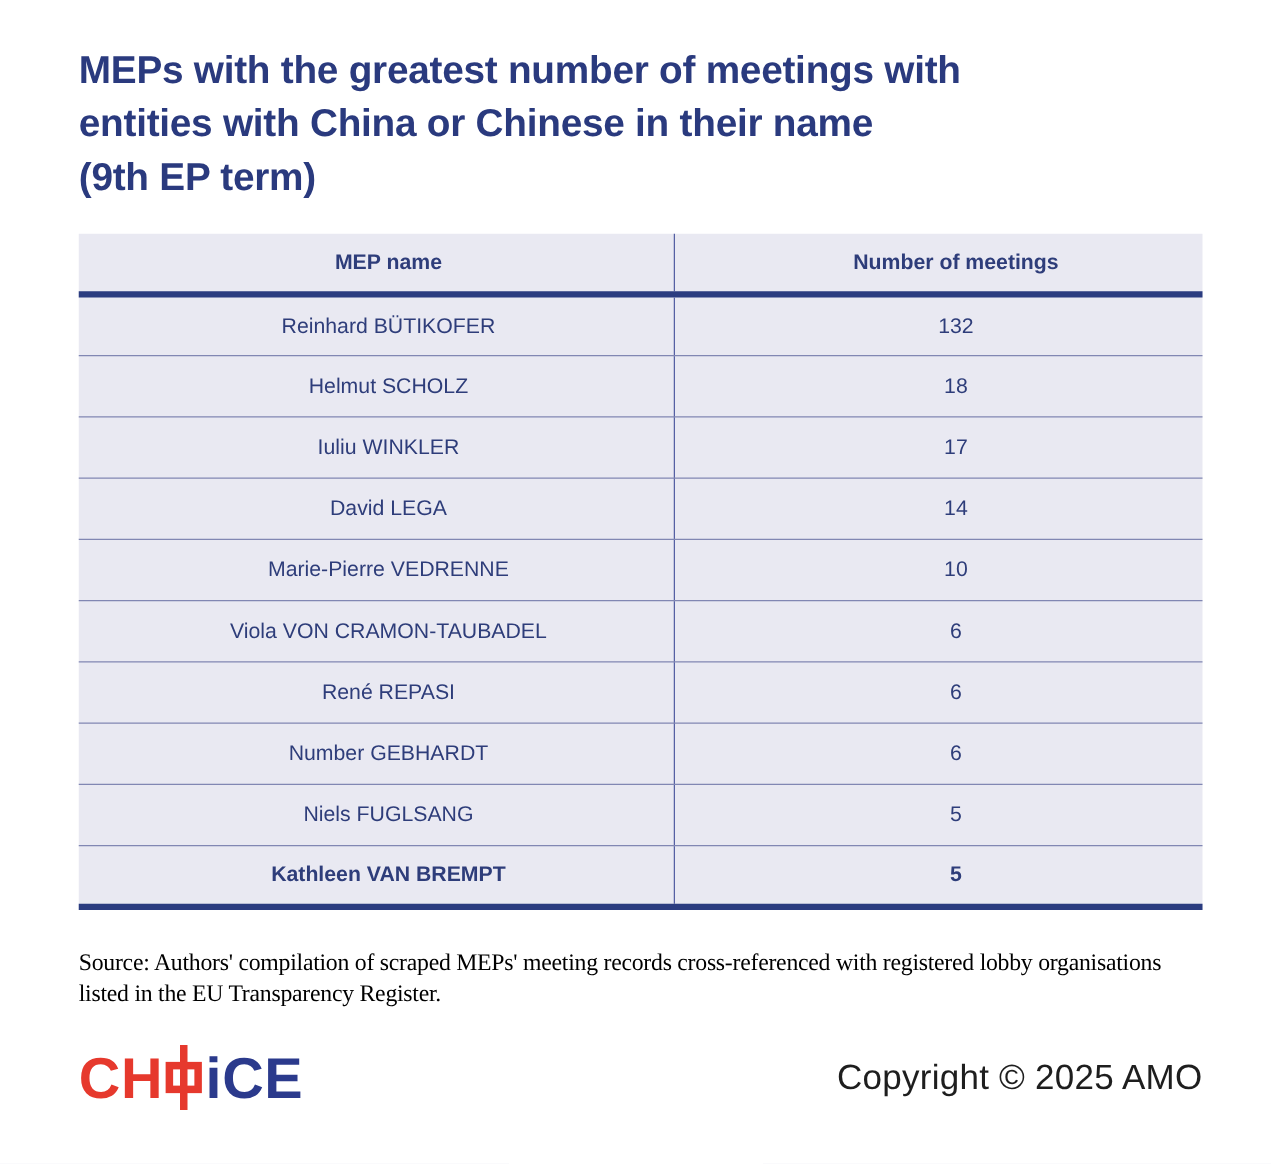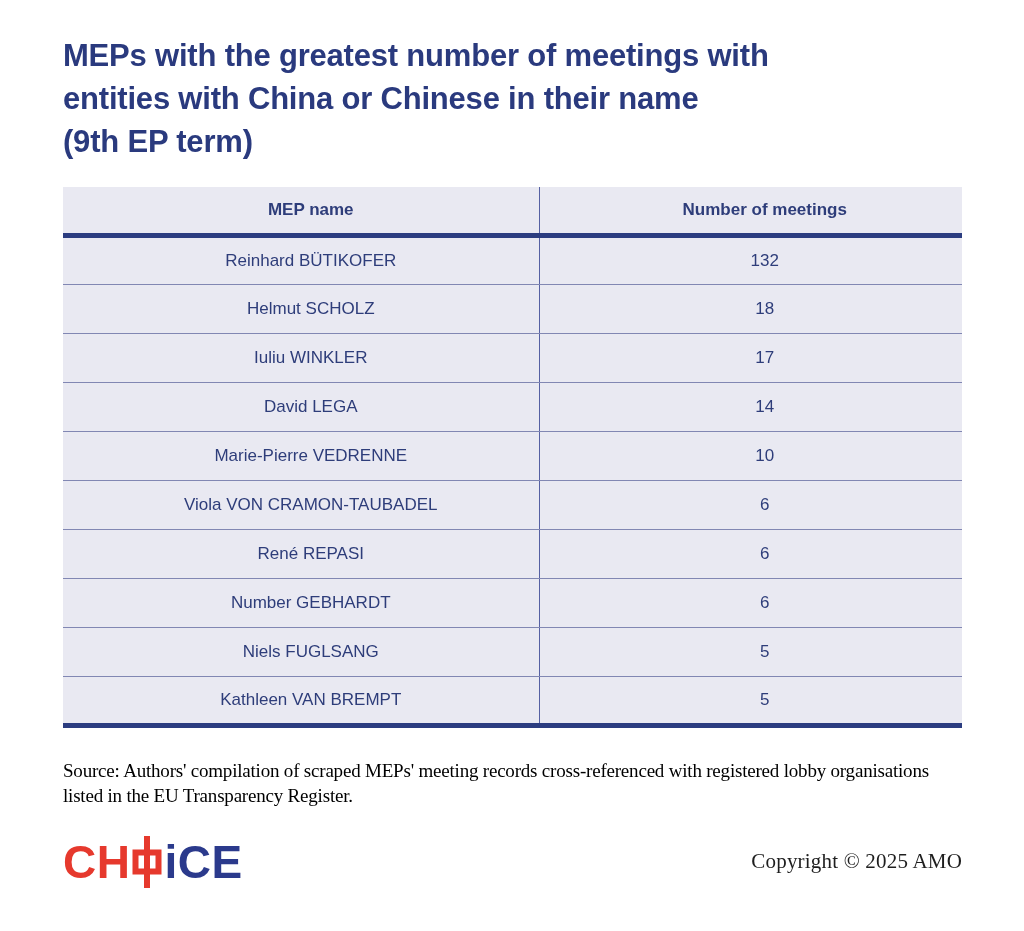--- a/index.html
+++ b/index.html
@@ -61,20 +61,21 @@
   th.cell-num, td.cell-num{
     text-align:center;
   }
   tbody td{
     height:49px;
     border-bottom:1px solid var(--thin-line);
   }
   tbody tr:last-child td{
     border-bottom:5px solid var(--thick-line);
     height:49px;
+    font-weight:bold;
   }
   .source{
     margin-top:30px;
     width:899px;
     font-family:Liberation Serif, serif;
     font-size:19px;
     line-height:25px;
     letter-spacing:-0.2px;
     color:#000000;
   }
@@ -93,24 +94,23 @@
     letter-spacing:0.5px;
     line-height:1;
   }
   .logo .red{color:var(--logo-red);}
   .logo .blue{color:var(--logo-blue);}
   .logo svg{
     display:block;
     margin:0 2px;
   }
   .copyright{
-    font-size:21px;
+    font-size:28px;
     color:var(--copyright-color);
     letter-spacing:0.2px;
-    font-family:Liberation Serif, serif;
   }
 </style>
 </head>
 <body>
 
 <div class="wrap">
 
   <h1 class="title">MEPs with the greatest number of meetings with
 entities with China or Chinese in their name
 (9th EP term)</h1>

